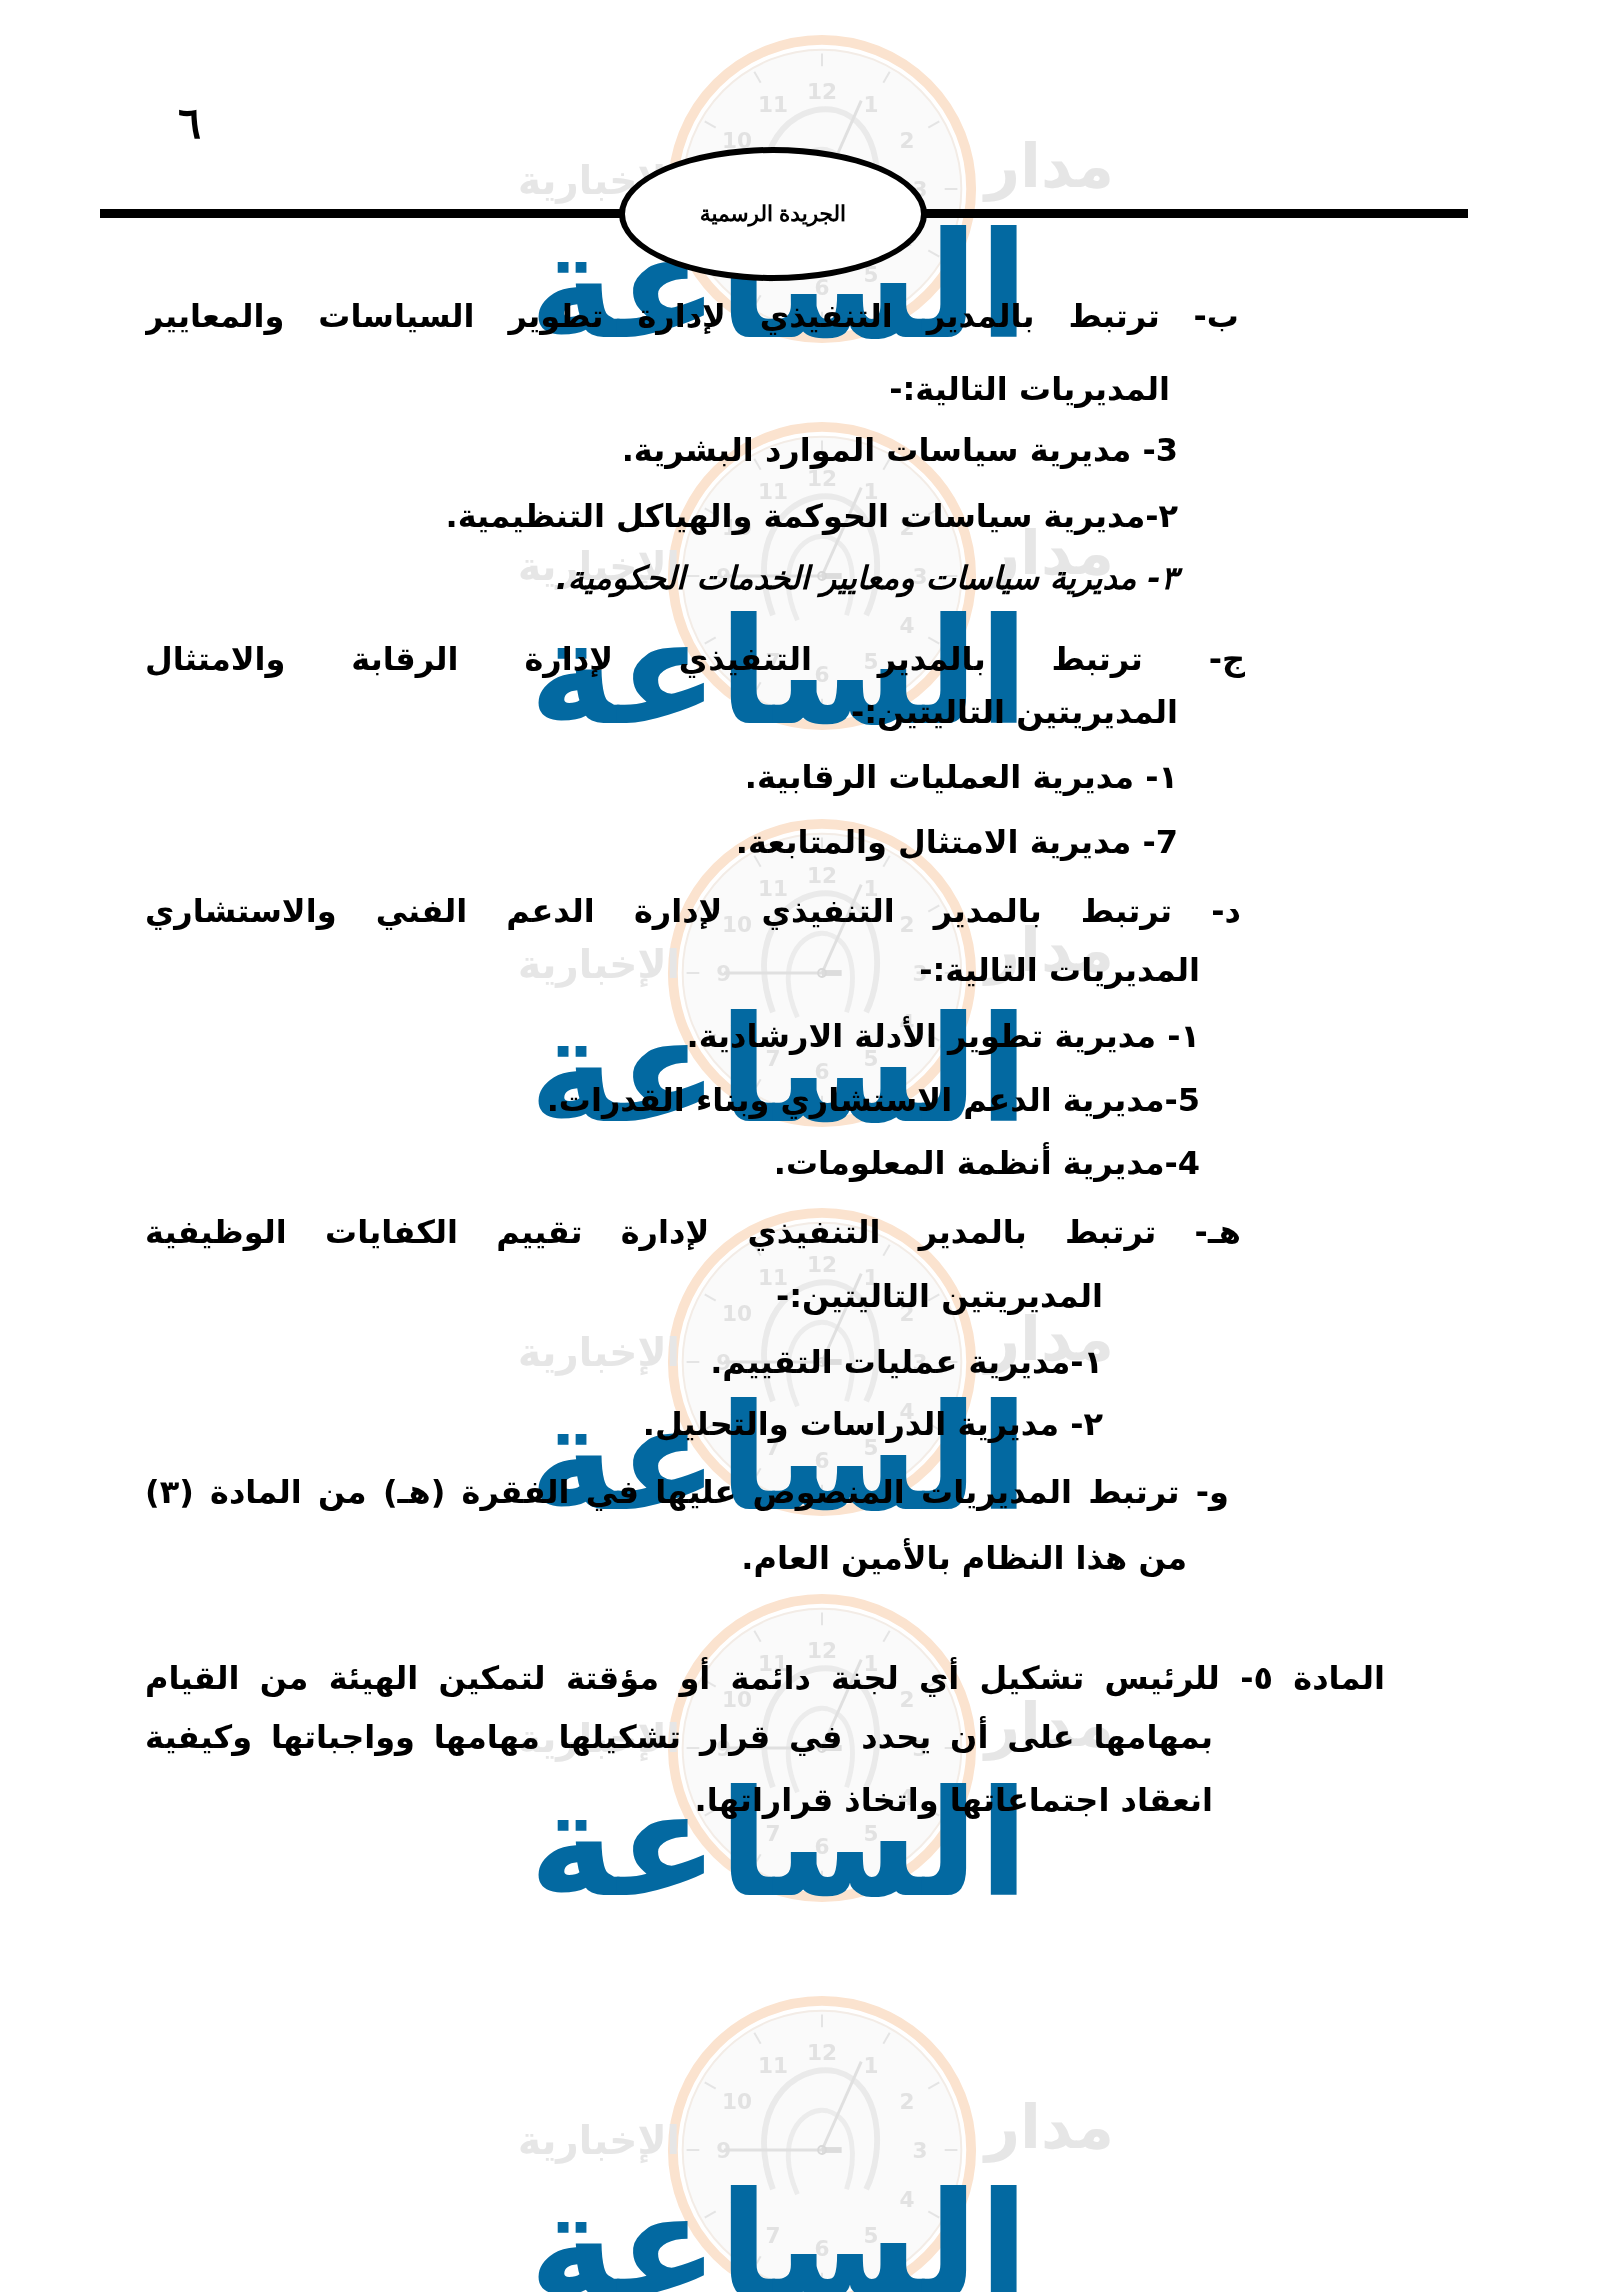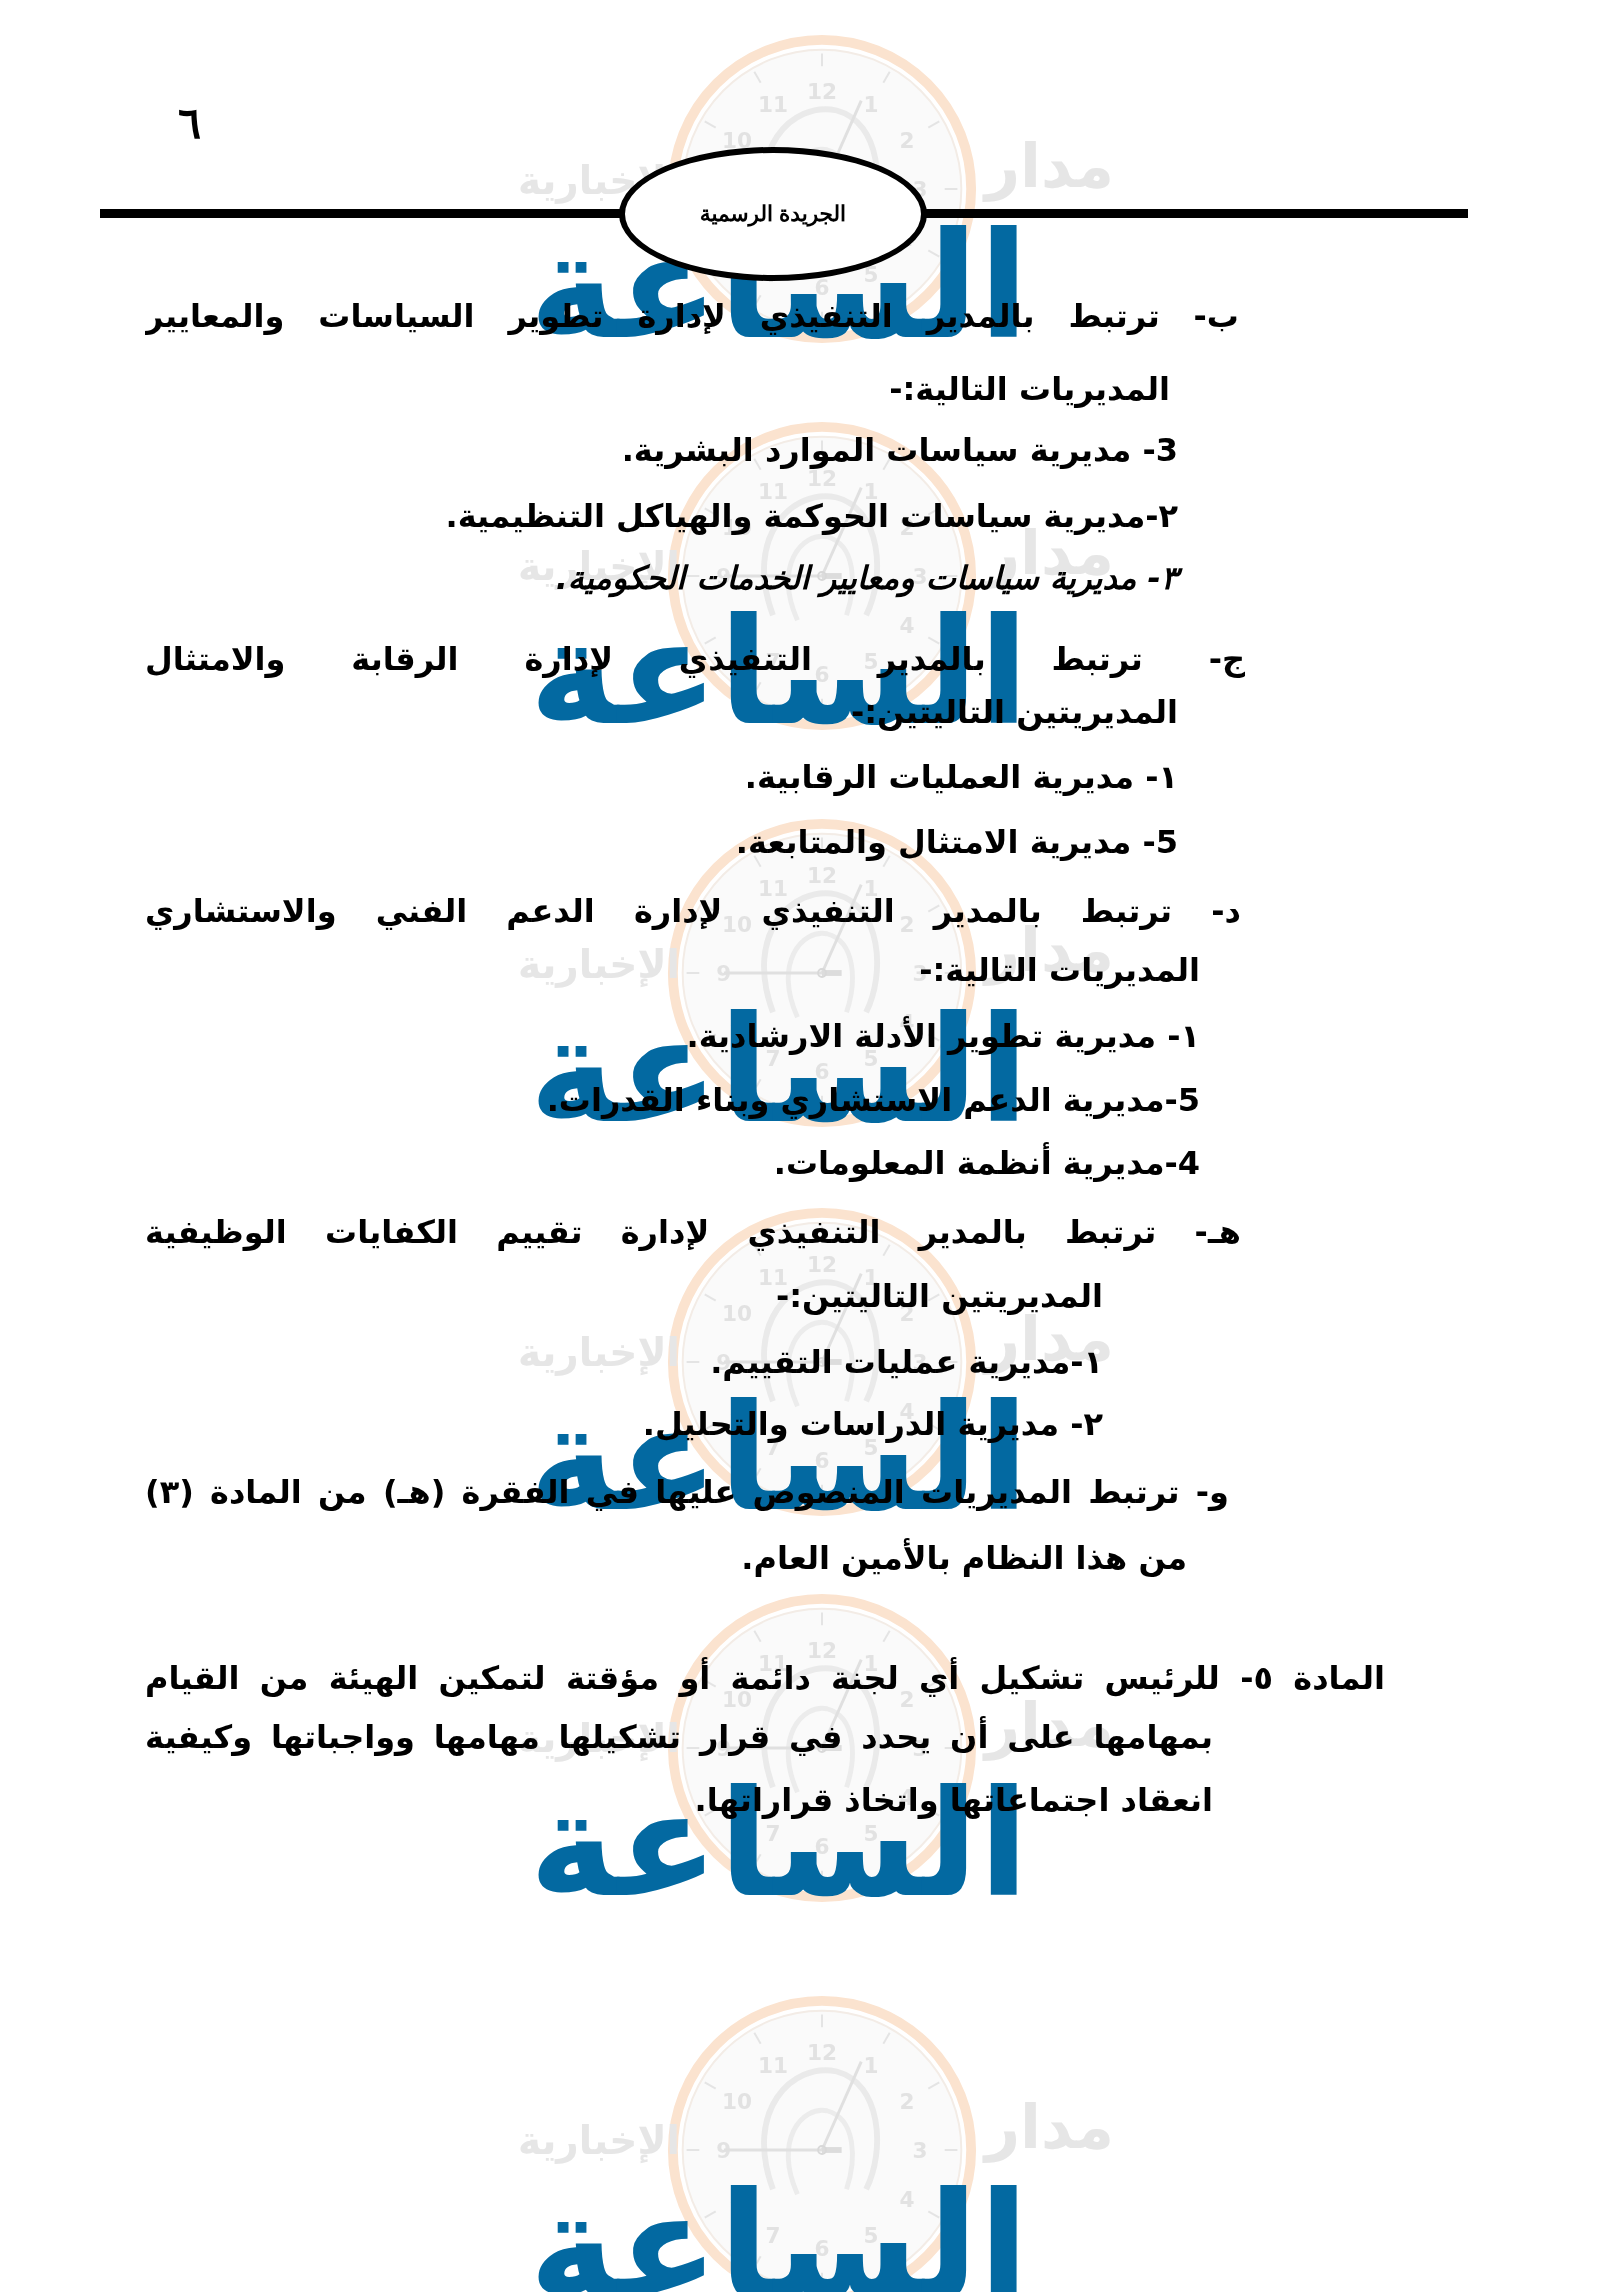--- a/index.html
+++ b/index.html
@@ -292,21 +292,21 @@
 
 <div class="line justify" style="left:145px; top:292px; width:1094px;">ب- ترتبط بالمدير التنفيذي لإدارة تطوير السياسات والمعايير</div>
 <div class="line" style="right:451px; top:365px;">المديريات التالية:-</div>
 <div class="line" style="right:443px; top:426px;">3- مديرية سياسات الموارد البشرية.</div>
 <div class="line" style="right:443px; top:492px;">٢-مديرية سياسات الحوكمة والهياكل التنظيمية.</div>
 <div class="line" style="right:443px; top:554px;font-style:italic;">٣- مديرية سياسات ومعايير الخدمات الحكومية.</div>
 
 <div class="line justify" style="left:145px; top:635px; width:1100px;">ج- ترتبط بالمدير التنفيذي لإدارة الرقابة والامتثال</div>
 <div class="line" style="right:443px; top:688px;">المديريتين التاليتين:-</div>
 <div class="line" style="right:443px; top:753px;">١- مديرية العمليات الرقابية.</div>
-<div class="line" style="right:443px; top:818px;">5- مديرية الامتثال والمتابعة.</div>
+<div class="line" style="right:443px; top:818px;">7- مديرية الامتثال والمتابعة.</div>
 
 <div class="line justify" style="left:145px; top:887px; width:1096px;">د- ترتبط بالمدير التنفيذي لإدارة الدعم الفني والاستشاري</div>
 <div class="line" style="right:421px; top:946px;">المديريات التالية:-</div>
 <div class="line" style="right:421px; top:1012px;">١- مديرية تطوير الأدلة الارشادية.</div>
 <div class="line" style="right:421px; top:1076px;">5-مديرية الدعم الاستشاري وبناء القدرات.</div>
 <div class="line" style="right:421px; top:1139px;">4-مديرية أنظمة المعلومات.</div>
 
 <div class="line justify" style="left:145px; top:1208px; width:1096px;">هـ- ترتبط بالمدير التنفيذي لإدارة تقييم الكفايات الوظيفية</div>
 <div class="line" style="right:518px; top:1272px;">المديريتين التاليتين:-</div>
 <div class="line" style="right:518px; top:1338px;">١-مديرية عمليات التقييم.</div>

